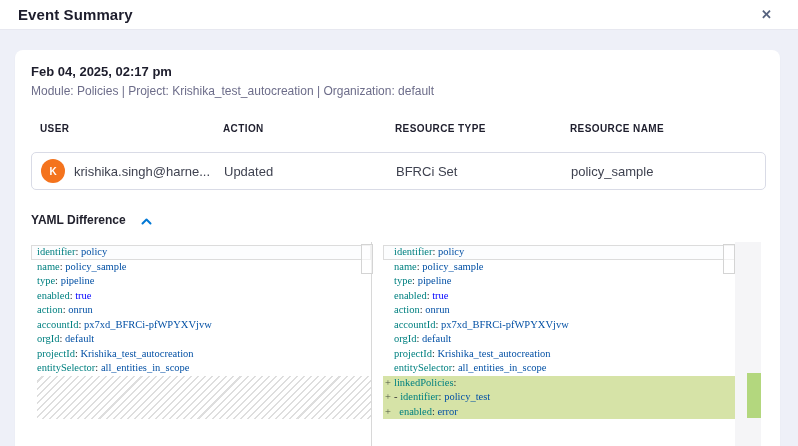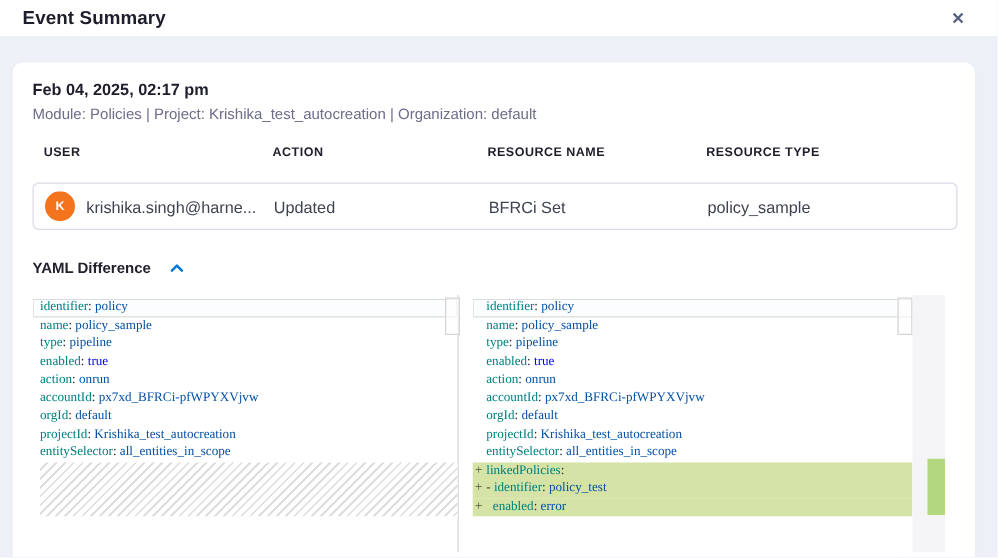--- a/index.html
+++ b/index.html
@@ -16,32 +16,32 @@
     display:flex; align-items:center; justify-content:space-between;
     padding:0 26px 0 18px;
   }
   .modal-title { font-size:15px; font-weight:bold; color:#1d1d2c; letter-spacing:.1px; }
   .close-btn {
     font-size:13px; color:#56627e; cursor:pointer; line-height:1;
     background:none; border:none; font-family:"Liberation Sans", sans-serif; font-weight:bold;
   }
 
   
-  .modal-body { padding:20px 18px 0 10px; height:416px; }
+  .modal-body { padding:20px 18px 0 15px; height:416px; }
   .card {
     background:#ffffff; border-radius:8px 8px 0 0; height:100%;
     padding:14px 14px 0 16px; box-shadow:0 1px 2px rgba(40,41,61,.04);
   }
 
   .event-date { font-size:13px; font-weight:bold; color:#1d1d2c; line-height:16px; margin-bottom:4px; }
   .event-meta { font-size:12px; color:#6d6d8a; line-height:15px; }
 
   
   .tbl-grid { display:grid; grid-template-columns:183px 172px 175px 1fr; align-items:center; }
-  .tbl-head { margin-top:16px; padding-left:9px; }
+  .tbl-head { margin-top:22px; padding-left:9px; }
   .tbl-head .th {
     font-size:10px; font-weight:bold; color:#1e1e2d; letter-spacing:.4px; line-height:15px;
   }
   .tbl-row {
     margin-top:16px; height:38px; border:1px solid #d9dbe6; border-radius:5px;
     padding-left:9px; background:#fff;
   }
   .cell { font-size:13px; color:#3f4250; white-space:nowrap; overflow:hidden; text-overflow:ellipsis; padding-right:10px; }
   .user-cell { display:flex; align-items:center; gap:9px; }
   .avatar {
@@ -101,22 +101,22 @@
 
 <div class="modal-body">
   <div class="card">
 
     <div class="event-date">Feb 04, 2025, 02:17 pm</div>
     <div class="event-meta">Module: Policies | Project: Krishika_test_autocreation | Organization: default</div>
 
     <div class="tbl-grid tbl-head">
       <div class="th">USER</div>
       <div class="th">ACTION</div>
+      <div class="th">RESOURCE TYPE</div>
       <div class="th">RESOURCE NAME</div>
-      <div class="th">RESOURCE TYPE</div>
     </div>
 
     <div class="tbl-grid tbl-row">
       <div class="cell user-cell">
         <span class="avatar">K</span>
         <span>krishika.singh@harne...</span>
       </div>
       <div class="cell">Updated</div>
       <div class="cell">BFRCi Set</div>
       <div class="cell">policy_sample</div>

